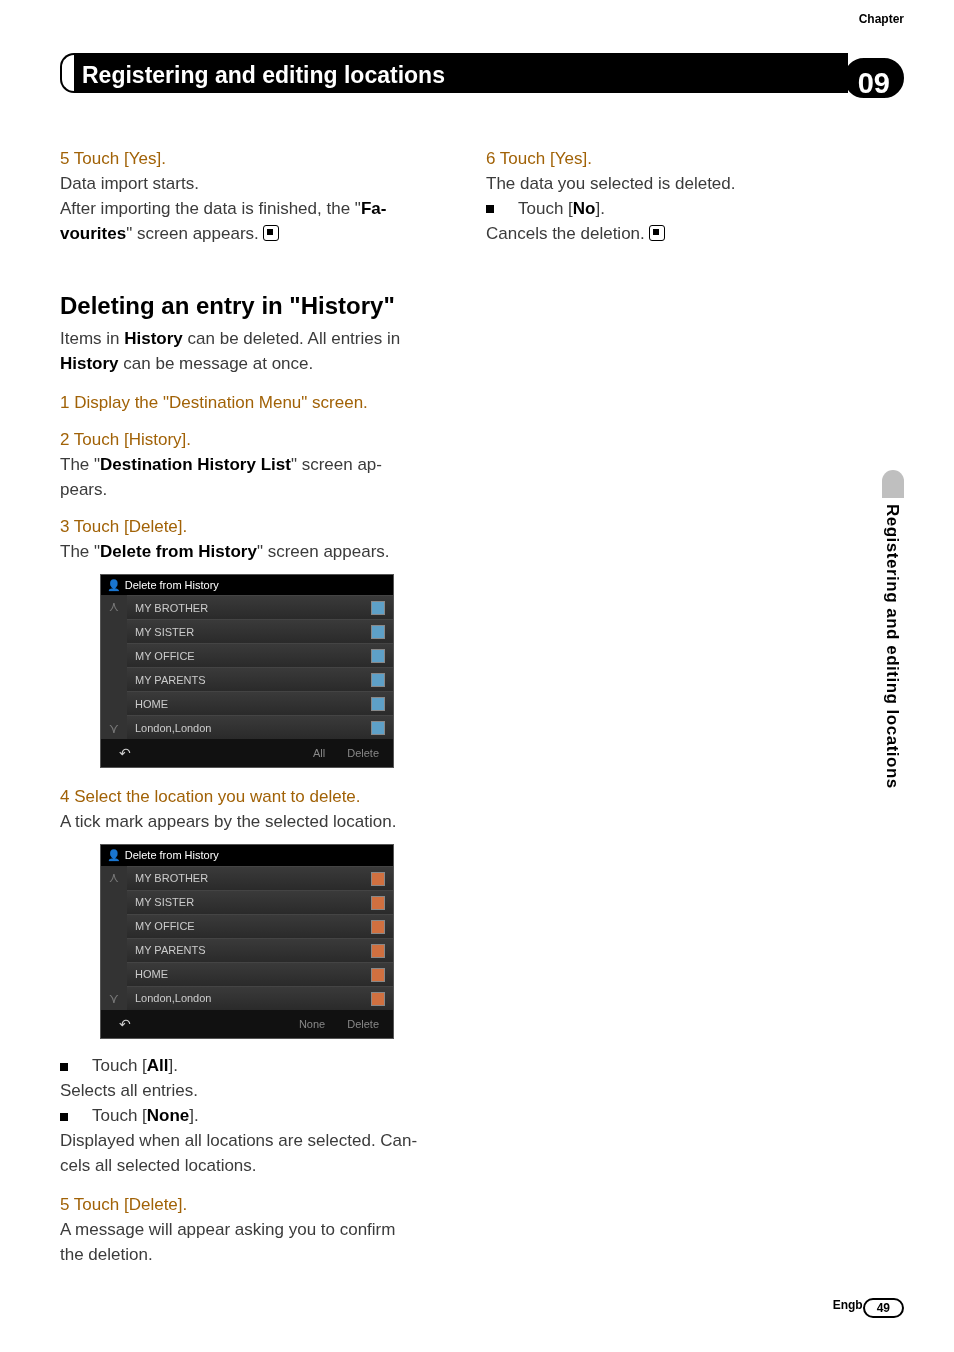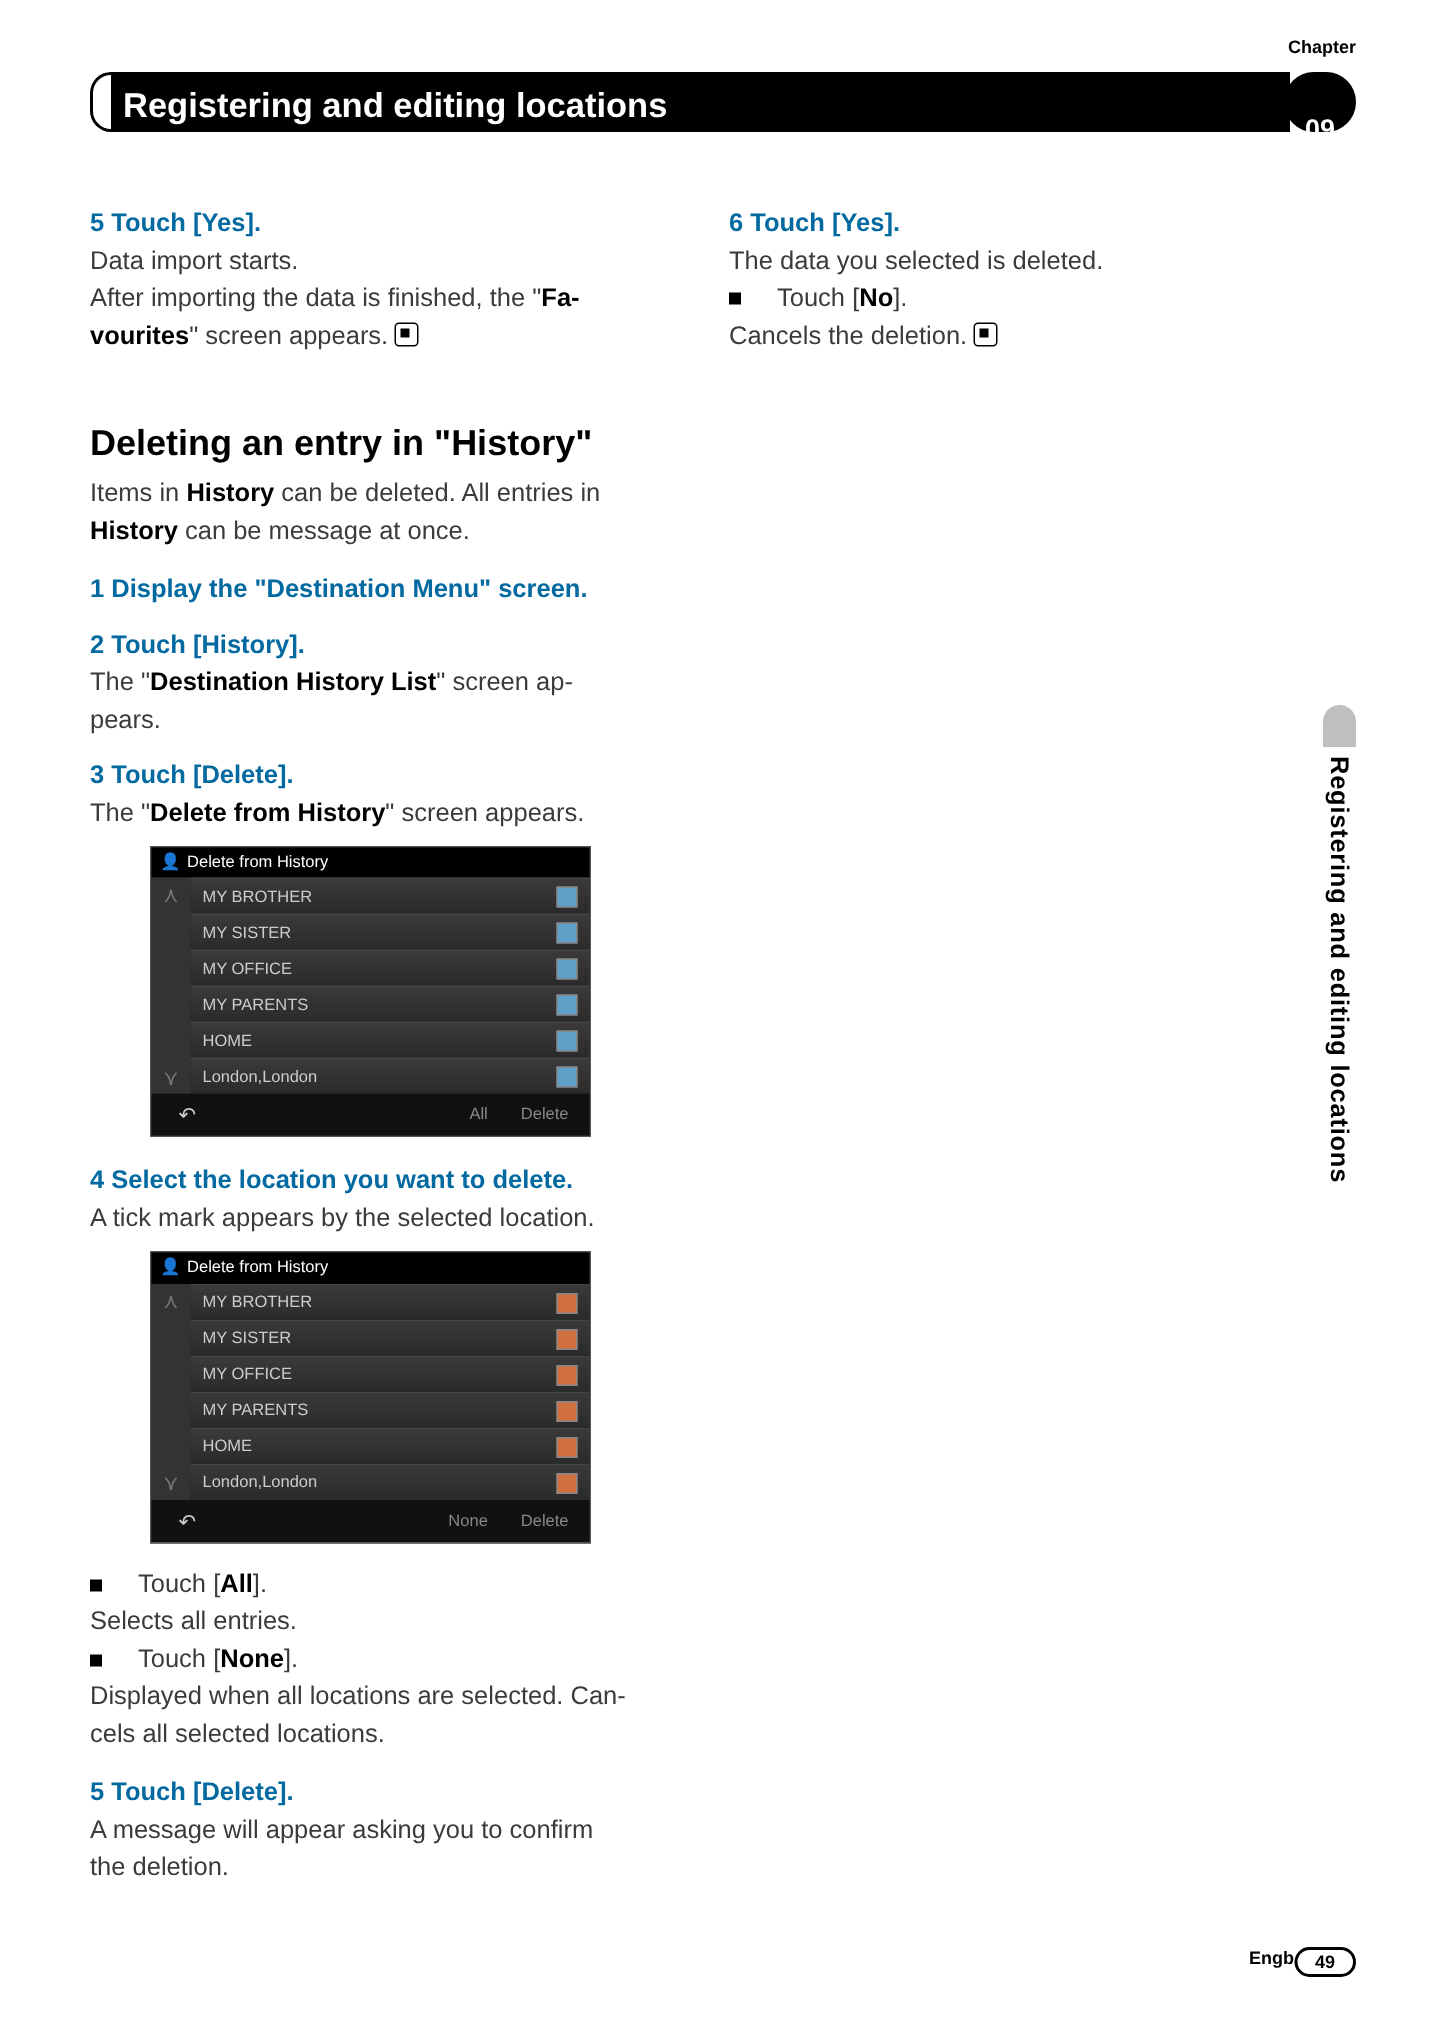--- a/index.html
+++ b/index.html
@@ -12,57 +12,57 @@
   }
   .page {
     width: 954px;
     height: 1352px;
     position: relative;
     box-sizing: border-box;
     padding: 24px 50px 40px 60px;
   }
   .chapter-label {
     position: absolute;
-    top: 24px;
+    top: 12px;
     right: 50px;
     font-size: 12px;
     font-weight: bold;
   }
   .header-container{
     display:flex;
     align-items:center;
     width:100%;
     margin-top:24px;
   }
   .header-left-cap{
     width:14px;height:40px;border:2.5px solid #000;border-right:none;border-radius:22px 0 0 22px;box-sizing:border-box;
   }
   .header-main{
     flex:1;background:#000;color:#fff;height:40px;line-height:40px;font-weight:900;font-size:23px;padding-left:8px;
     border-top:2.5px solid #000;border-bottom:2.5px solid #000;box-sizing:border-box;
   }
   .chapnum-pill{
-    background:#000;color:#fff;font-weight:900;font-size:18px;height:40px;line-height:38px;border-radius:22px;padding:17px 12px;
-    border:2.5px solid #000;box-sizing:border-box;margin-left:-4px;
+    background:#000;color:#fff;font-weight:900;font-size:29px;height:40px;line-height:38px;border-radius:22px;padding:4px 12px;
+    border:2.5px solid #000;box-sizing:border-box;margin-left:-4px;margin-top:10px;
   }
 
   .columns {
     display: flex;
     margin-top: 48px;
     gap: 30px;
   }
   .col {
     width: 396px;
     font-size: 17px;
     line-height: 1.35;
     color: #3b3b3b;
   }
   .col .step-head {
-    font-weight: bold;
-    color: #0369a1;
+    font-weight: normal;
+    color: #a16207;
   }
   .bold { font-weight: bold; color:#000;}
   .stop-icon {
     display:inline-block;
     width:14px;height:14px;border:1.5px solid #000;border-radius:3px;position:relative;vertical-align:-2px;margin-left:4px;
   }
   .stop-icon::after{
     content:"";position:absolute;left:3px;top:3px;width:6px;height:6px;background:#000;
   }
   h2.section {

